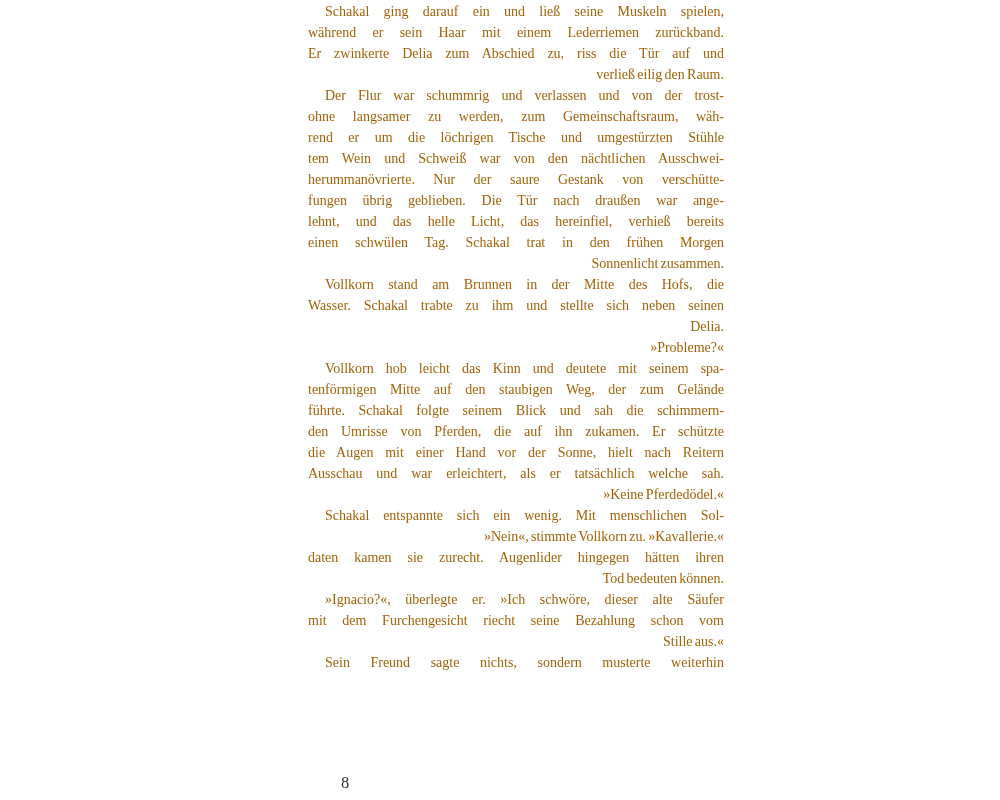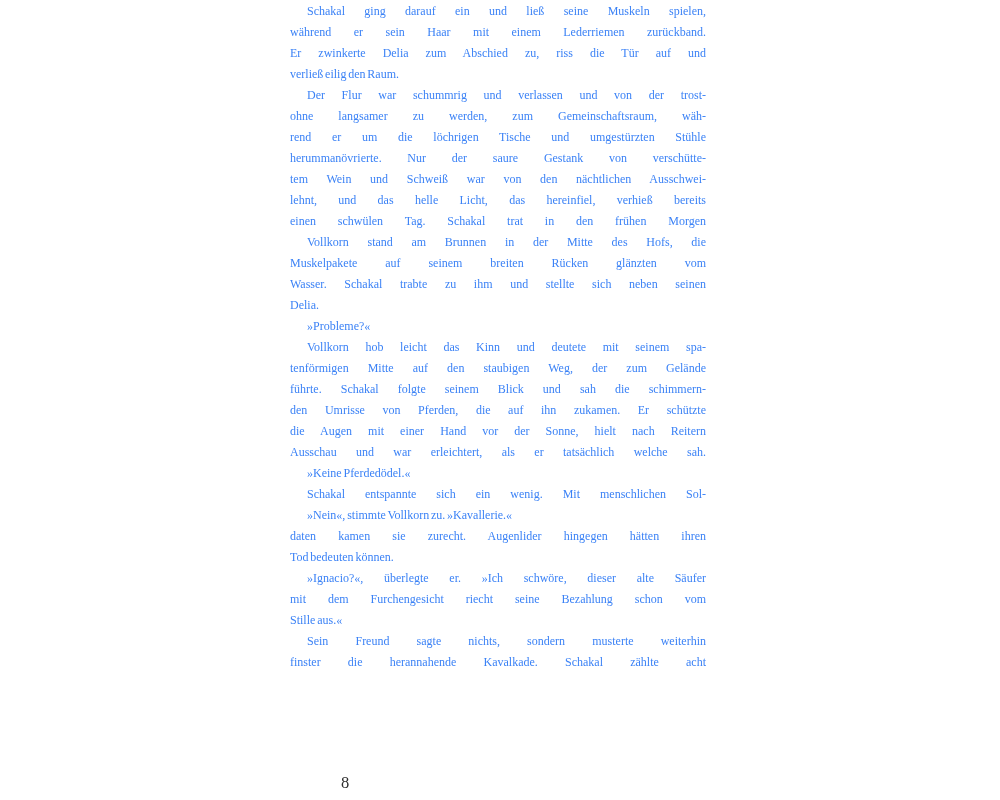--- a/index.html
+++ b/index.html
@@ -9,34 +9,34 @@
   }
   .viewport {
     position: relative;
     width: 1000px;
     height: 800px;
     background: #ffffff;
     overflow: hidden;
   }
   .text-block {
     position: absolute;
-    left: 290px;
+    left: 308px;
     top: 1px;
     width: 416px;
     font-family: "Liberation Serif", "DejaVu Serif", serif;
-    font-size: 12px;
+    font-size: 14px;
     line-height: 21px;
-    color: #3b82f6;
+    color: #a16207;
     word-spacing: -1.2px;
     text-rendering: optimizeLegibility;
   }
   .text-line {
     height: 21px;
     overflow: visible;
-    text-align: left;
+    text-align: right;
   }
   .text-line.justify {
     text-align: justify;
     text-align-last: justify;
   }
   .text-line.indent {
     text-indent: 17px;
   }
   .folio {
     position: absolute;
@@ -55,40 +55,40 @@
 
 <div class="viewport">
   <div class="text-block" id="text-block">
       <div class="text-line justify indent">Schakal ging darauf ein und ließ seine Muskeln spielen,</div>
       <div class="text-line justify">während er sein Haar mit einem Lederriemen zurückband.</div>
       <div class="text-line justify">Er zwinkerte Delia zum Abschied zu, riss die Tür auf und</div>
       <div class="text-line">verließ eilig den Raum.</div>
       <div class="text-line justify indent">Der Flur war schummrig und verlassen und von der trost-</div>
       <div class="text-line justify">ohne langsamer zu werden, zum Gemeinschaftsraum, wäh-</div>
       <div class="text-line justify">rend er um die löchrigen Tische und umgestürzten Stühle</div>
+      <div class="text-line justify">tem Wein und Schweiß war von den nächtlichen Ausschwei-</div>
       <div class="text-line justify">herummanövrierte. Nur der saure Gestank von verschütte-</div>
-      <div class="text-line justify">tem Wein und Schweiß war von den nächtlichen Ausschwei-</div>
+      <div class="text-line justify">fungen übrig geblieben. Die Tür nach draußen war ange-</div>
       <div class="text-line justify">lehnt, und das helle Licht, das hereinfiel, verhieß bereits</div>
       <div class="text-line justify">einen schwülen Tag. Schakal trat in den frühen Morgen</div>
+      <div class="text-line">Sonnenlicht zusammen.</div>
       <div class="text-line justify indent">Vollkorn stand am Brunnen in der Mitte des Hofs, die</div>
-      <div class="text-line justify">Muskelpakete auf seinem breiten Rücken glänzten vom</div>
       <div class="text-line justify">Wasser. Schakal trabte zu ihm und stellte sich neben seinen</div>
       <div class="text-line">Delia.</div>
       <div class="text-line indent">»Probleme?«</div>
       <div class="text-line justify indent">Vollkorn hob leicht das Kinn und deutete mit seinem spa-</div>
       <div class="text-line justify">tenförmigen Mitte auf den staubigen Weg, der zum Gelände</div>
       <div class="text-line justify">führte. Schakal folgte seinem Blick und sah die schimmern-</div>
       <div class="text-line justify">den Umrisse von Pferden, die auf ihn zukamen. Er schützte</div>
       <div class="text-line justify">die Augen mit einer Hand vor der Sonne, hielt nach Reitern</div>
       <div class="text-line justify">Ausschau und war erleichtert, als er tatsächlich welche sah.</div>
       <div class="text-line indent">»Keine Pferdedödel.«</div>
       <div class="text-line justify indent">Schakal entspannte sich ein wenig. Mit menschlichen Sol-</div>
       <div class="text-line indent">»Nein«, stimmte Vollkorn zu. »Kavallerie.«</div>
       <div class="text-line justify">daten kamen sie zurecht. Augenlider hingegen hätten ihren</div>
       <div class="text-line">Tod bedeuten können.</div>
       <div class="text-line justify indent">»Ignacio?«, überlegte er. »Ich schwöre, dieser alte Säufer</div>
       <div class="text-line justify">mit dem Furchengesicht riecht seine Bezahlung schon vom</div>
       <div class="text-line">Stille aus.«</div>
       <div class="text-line justify indent">Sein Freund sagte nichts, sondern musterte weiterhin</div>
-      <div class="text-line justify">finster die herannahende Kavalkade. Schakal zählte acht</div>
     </div>
   <div class="folio">8</div>
 </div>
 
 </body></html>

